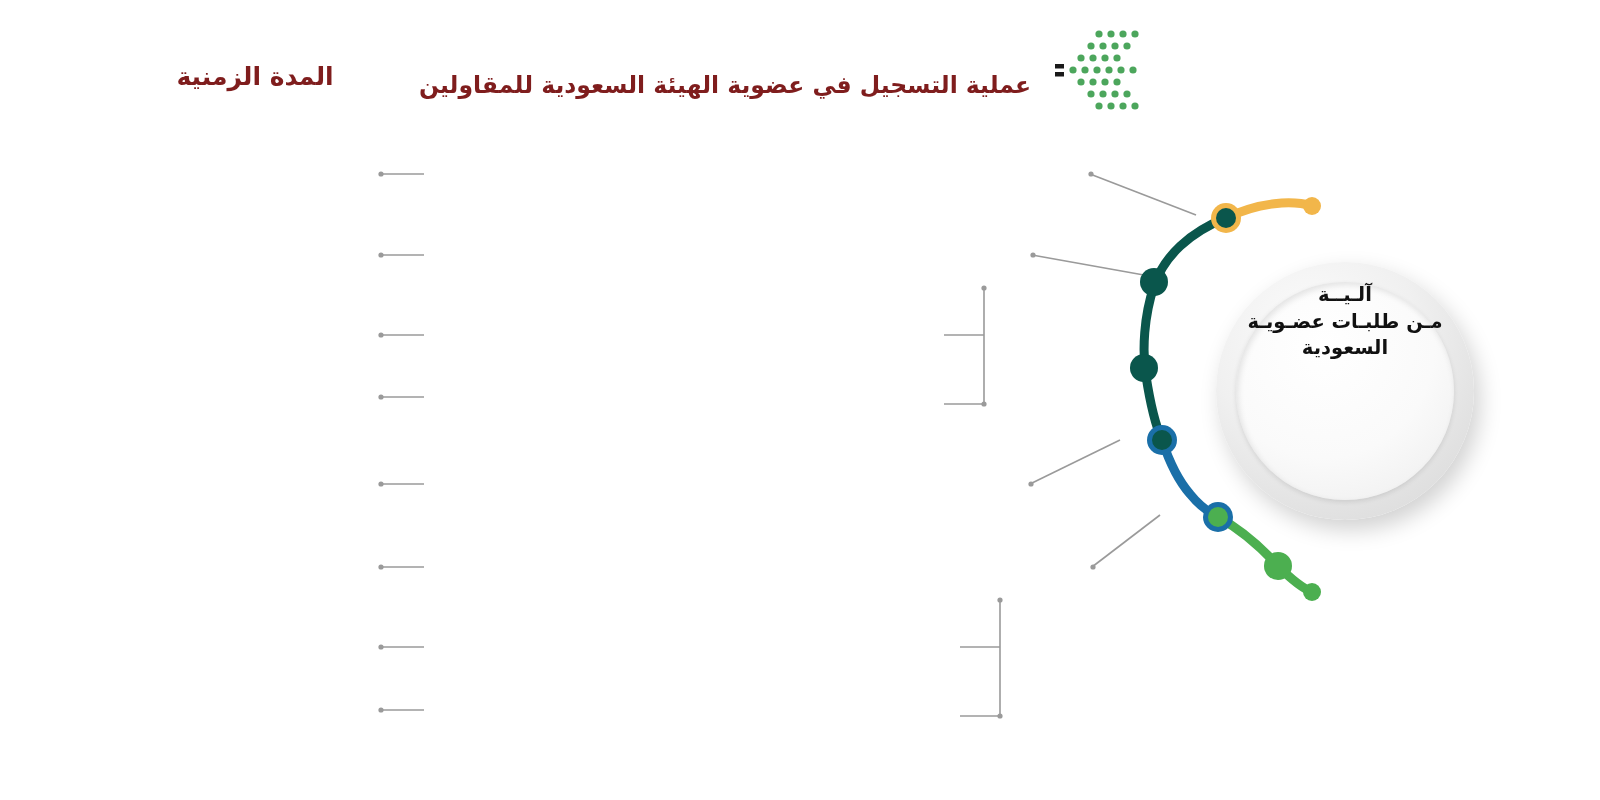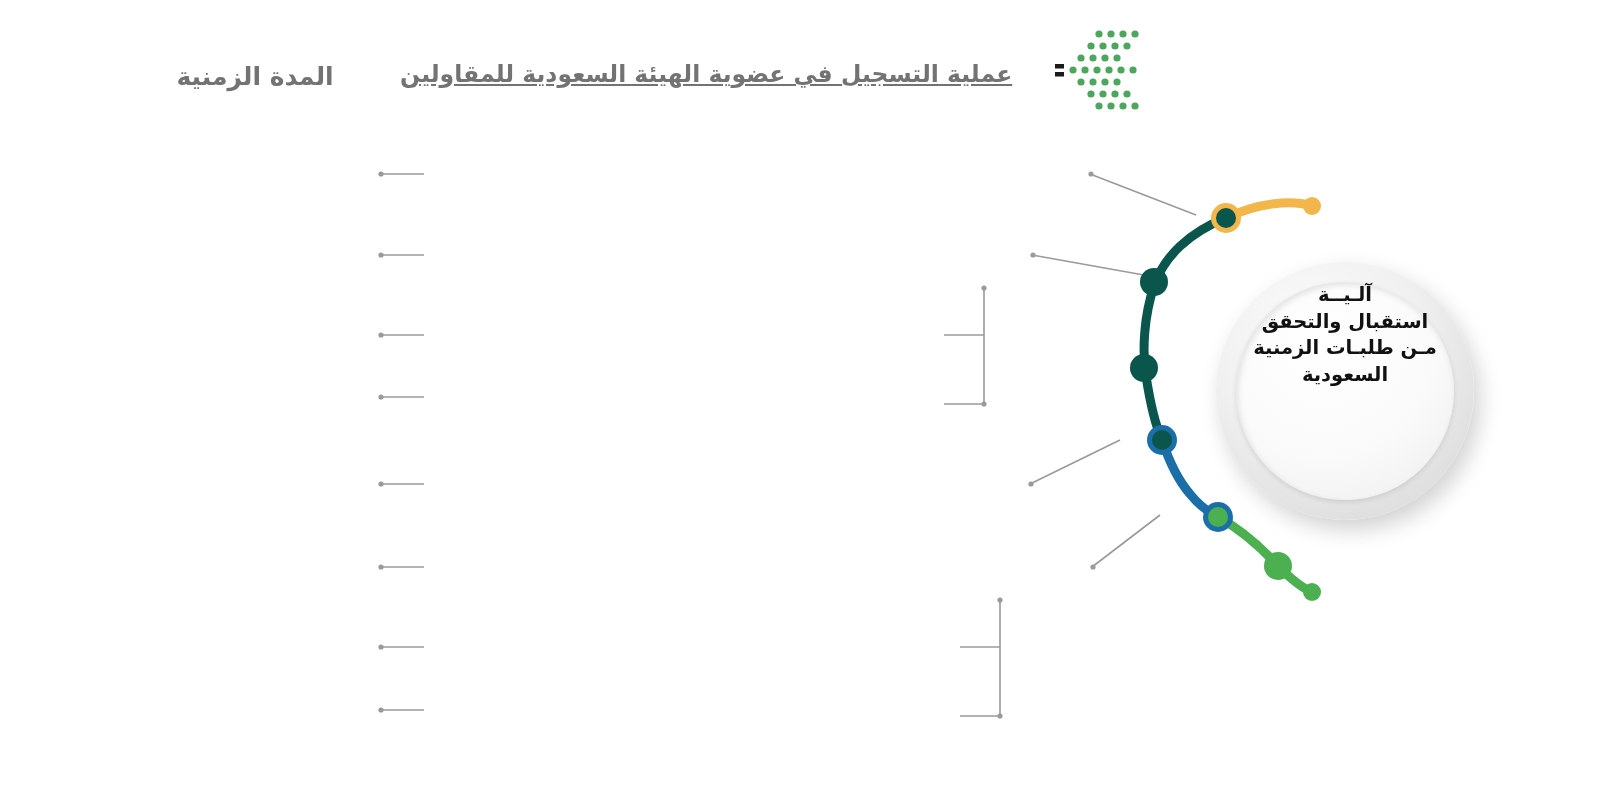--- a/index.html
+++ b/index.html
@@ -18,40 +18,39 @@
     position: absolute;
     inset: 0;
     width: 1600px;
     height: 800px;
   }
 
   
   .col-header {
     position: absolute;
     font-weight: bold;
-    color: #737373;
+    color: #7f1d1d;
     white-space: nowrap;
     text-align: center;
     direction: rtl;
   }
   #duration-header {
     left: 130px;
     top: 62px;
     width: 250px;
     font-size: 25px;
     letter-spacing: -0.3px;
   }
   #main-title {
     left: 400px;
-    top: 60px;
+    top: 71px;
     width: 650px;
     font-size: 23.5px;
-    text-align: left;
+    text-align: center;
     letter-spacing: -0.4px;
-    text-decoration: underline;
   }
 
   
   #logo {
     position: absolute;
     left: 1055px;
     top: 26px;
     width: 92px;
     height: 92px;
   }
@@ -267,20 +266,19 @@
     <circle cx="138" cy="347" r="10" fill="#4CAF50"></circle>
     <circle cx="198" cy="396" r="14" fill="#4CAF50"></circle>
     <circle cx="232" cy="422" r="9" fill="#4CAF50"></circle>
   </svg>
 
   <div id="circle-wrap">
     <div id="circle-outer"></div>
     <div id="circle-inner">
       <div id="circle-text">
         <div>آلـيــة</div>
-        <div>استقبال والتحقق</div>
-        <div>مـن طلبـات الزمنية</div>
+        <div>مـن طلبـات عضـويـة</div>
         <div>السعودية</div>
       </div>
     </div>
   </div>
 
 </div>
 
 </body></html>

